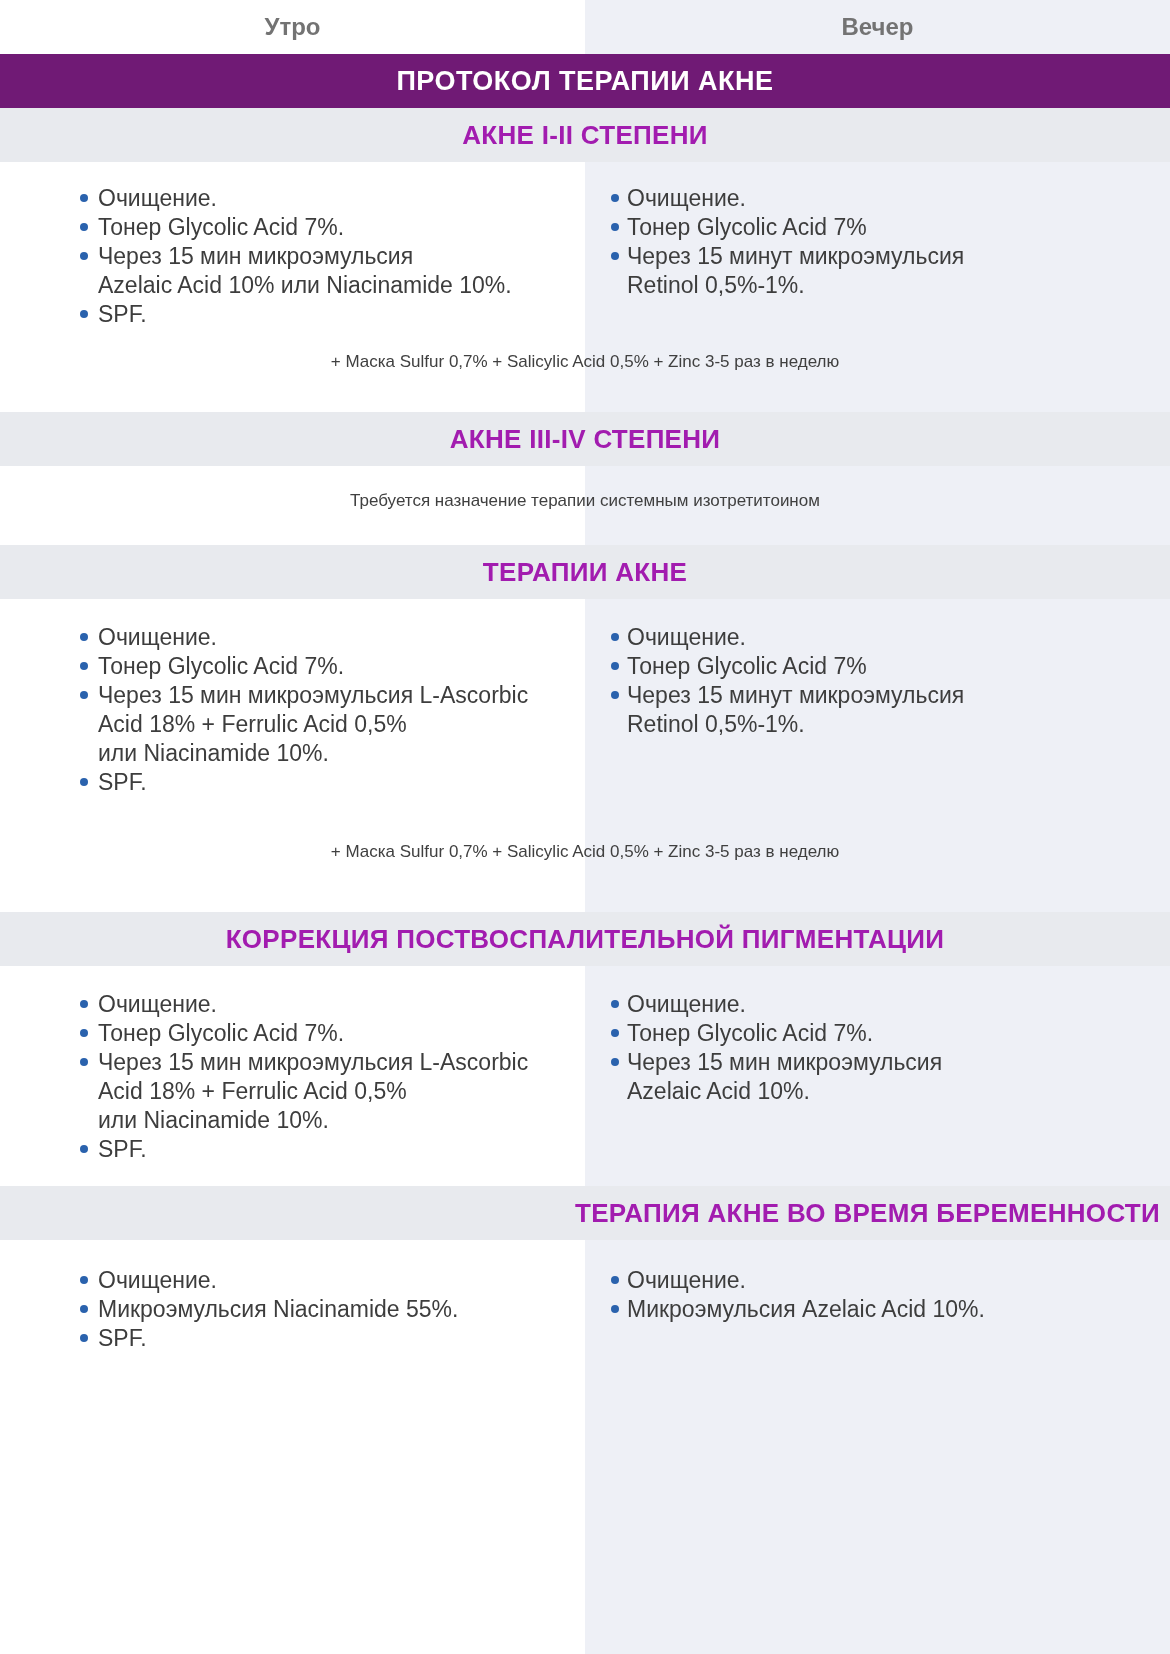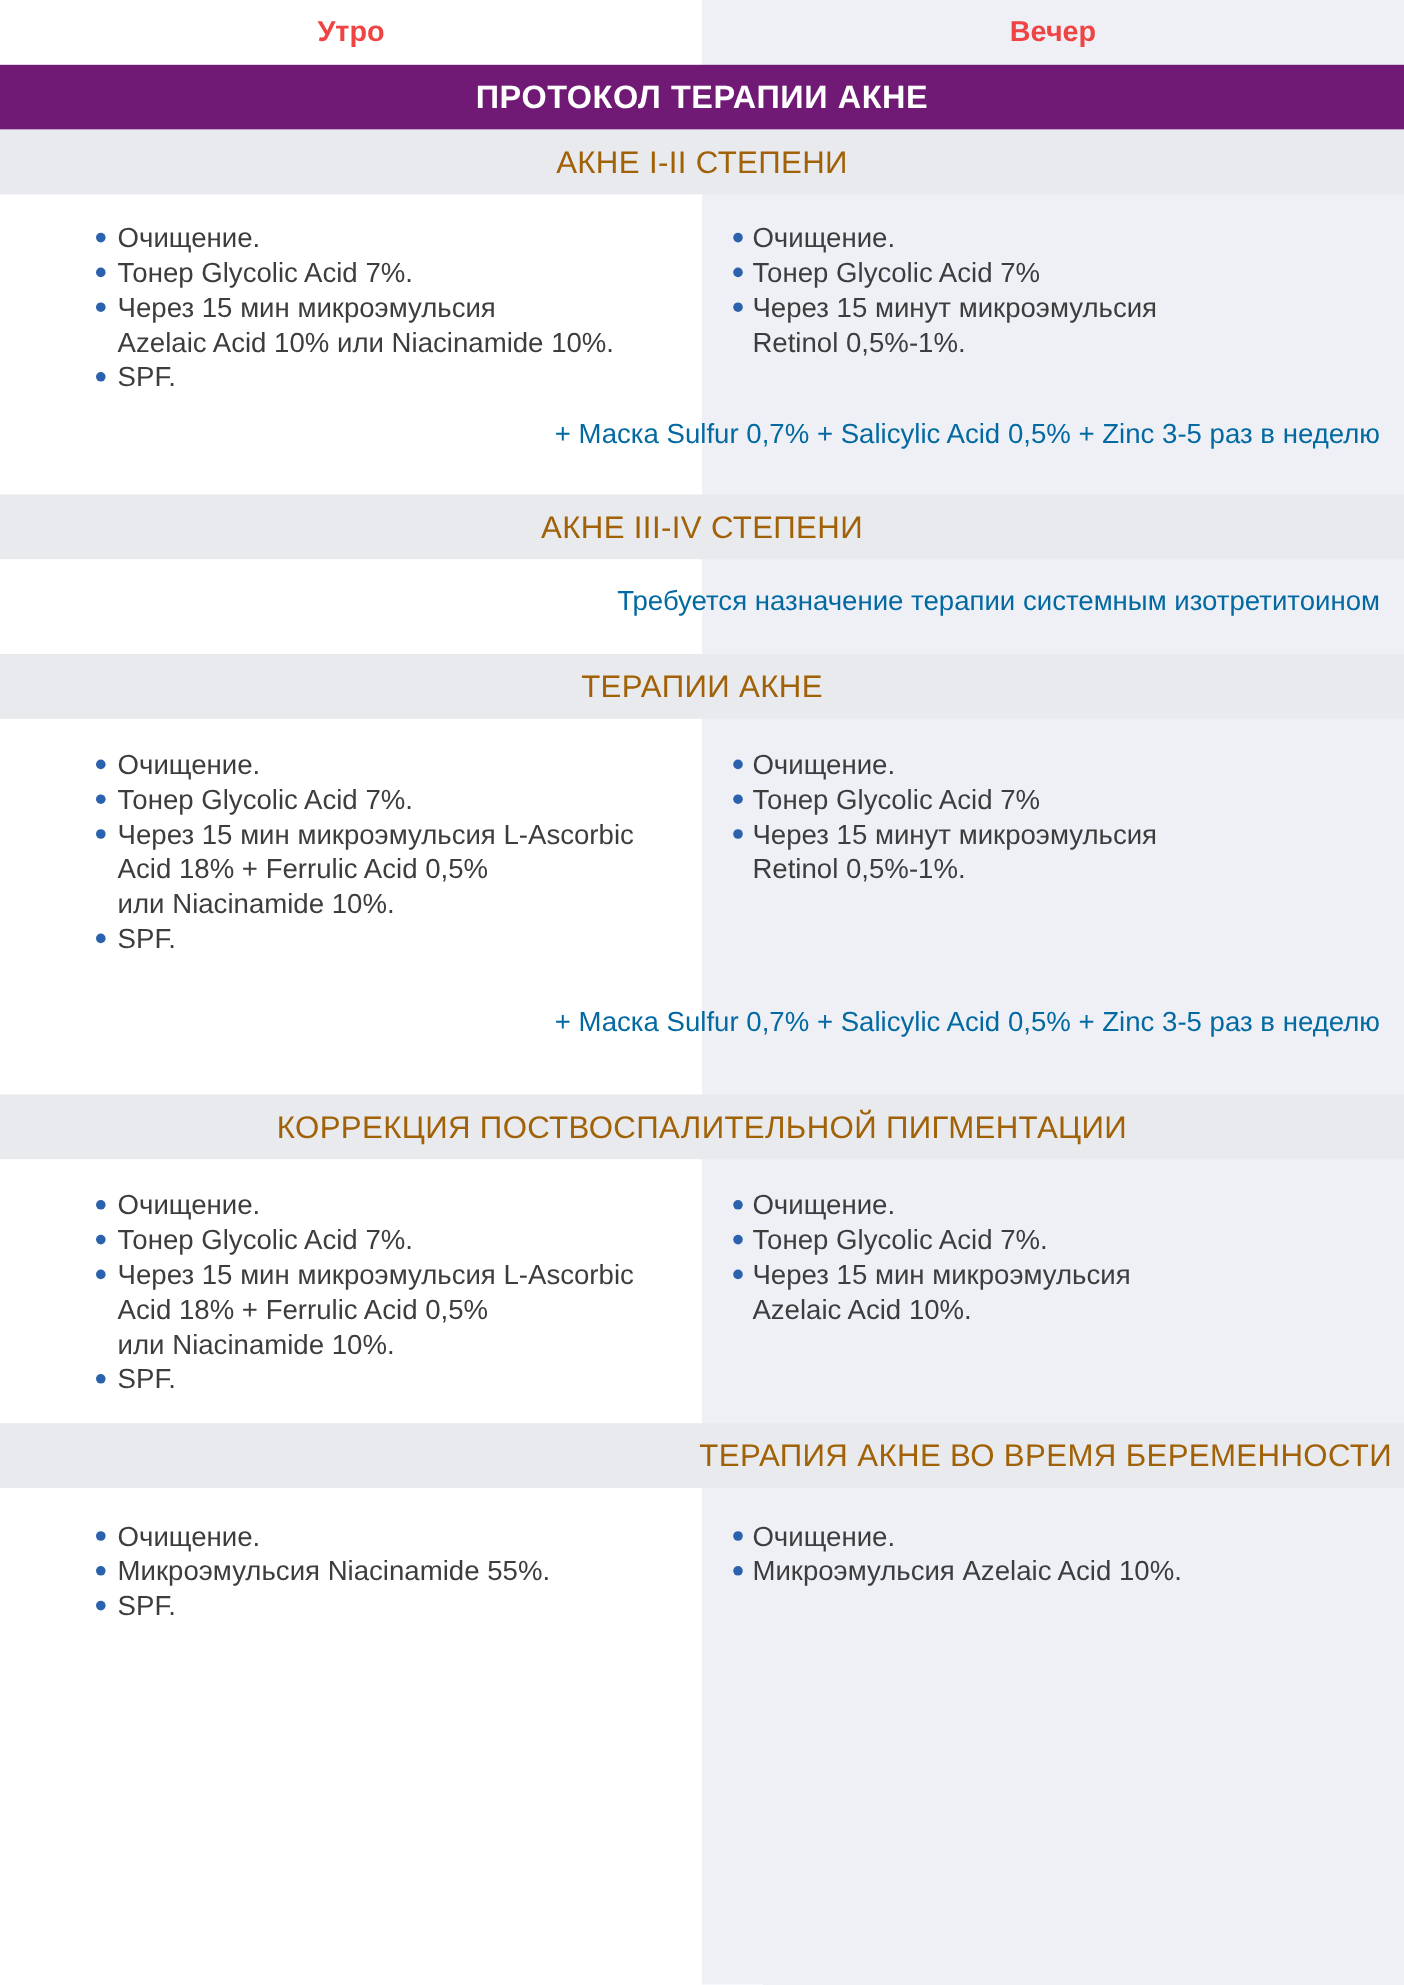--- a/index.html
+++ b/index.html
@@ -15,35 +15,35 @@
   .col-shade{
     position:absolute;left:585px;top:0;width:585px;height:1654px;
     background:#eef0f6;
   }
   .content{position:relative;z-index:1;}
 
   
   .hdr{display:flex;height:54px;}
   .hcell{
     width:585px;display:flex;align-items:center;justify-content:center;
-    font-weight:700;font-size:24px;color:#ef4444;
+    font-weight:700;font-size:24px;color:#737373;
   }
 
   
   .banner{
     height:54px;display:flex;align-items:center;justify-content:center;
     background:#701a75;color:#ffffff;font-weight:700;font-size:27px;
     letter-spacing:.5px;
   }
 
   
   .band{
     height:54px;box-sizing:border-box;padding:13px 10px;
     text-align:center;background:#e8eaee;
-    color:#a16207;font-weight:400;font-size:26px;line-height:28px;
+    color:#a21caf;font-weight:700;font-size:26px;line-height:28px;
     letter-spacing:.3px;
   }
   .band.m-top{margin-top:22px;text-align:right;}
 
   
   .cols{display:flex;justify-content:space-between;}
   .col{width:585px;box-sizing:border-box;}
   .row1{padding-top:22px;}
   .row2,.row3{padding-top:24px;}
   .row4{padding-top:26px;}
@@ -59,21 +59,21 @@
   }
   .colL ul.steps li{padding-left:18px;}
   .colR ul.steps li{padding-left:16px;}
   ul.steps li::before{
     content:"";position:absolute;left:0;top:10px;
     width:8px;height:8px;border-radius:50%;background:#2a62ad;
   }
 
   
   .note{
-    font-size:23px;line-height:29px;text-align:right;color:#0369a1;
+    font-size:17px;line-height:29px;text-align:center;color:#404040;
   }
   .note.mask1{margin:18px 20px 36px;}
   .note.isotretinoin{margin:20px 20px 30px;}
   .note.mask2{margin:40px 20px 46px;}
 </style>
 </head>
 <body>
 
 <div class="page">
   <div class="col-shade"></div>

